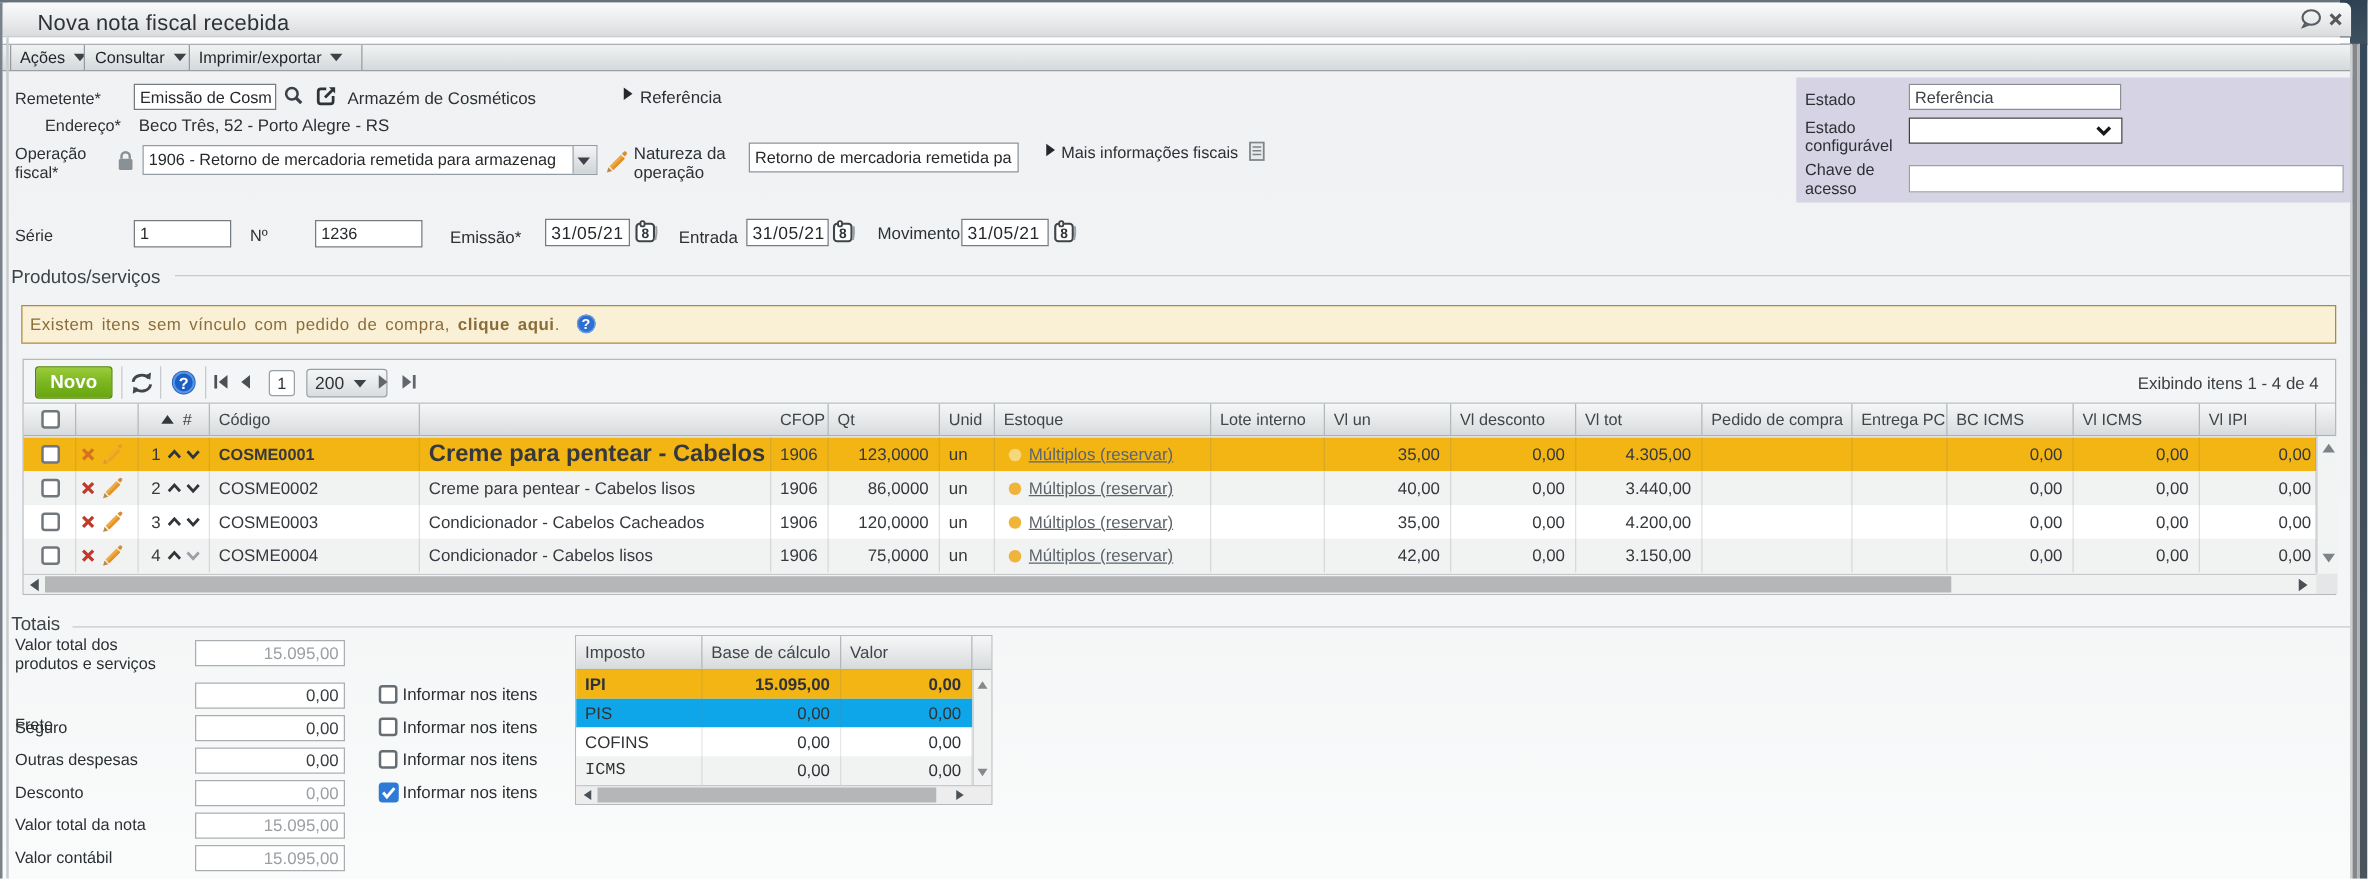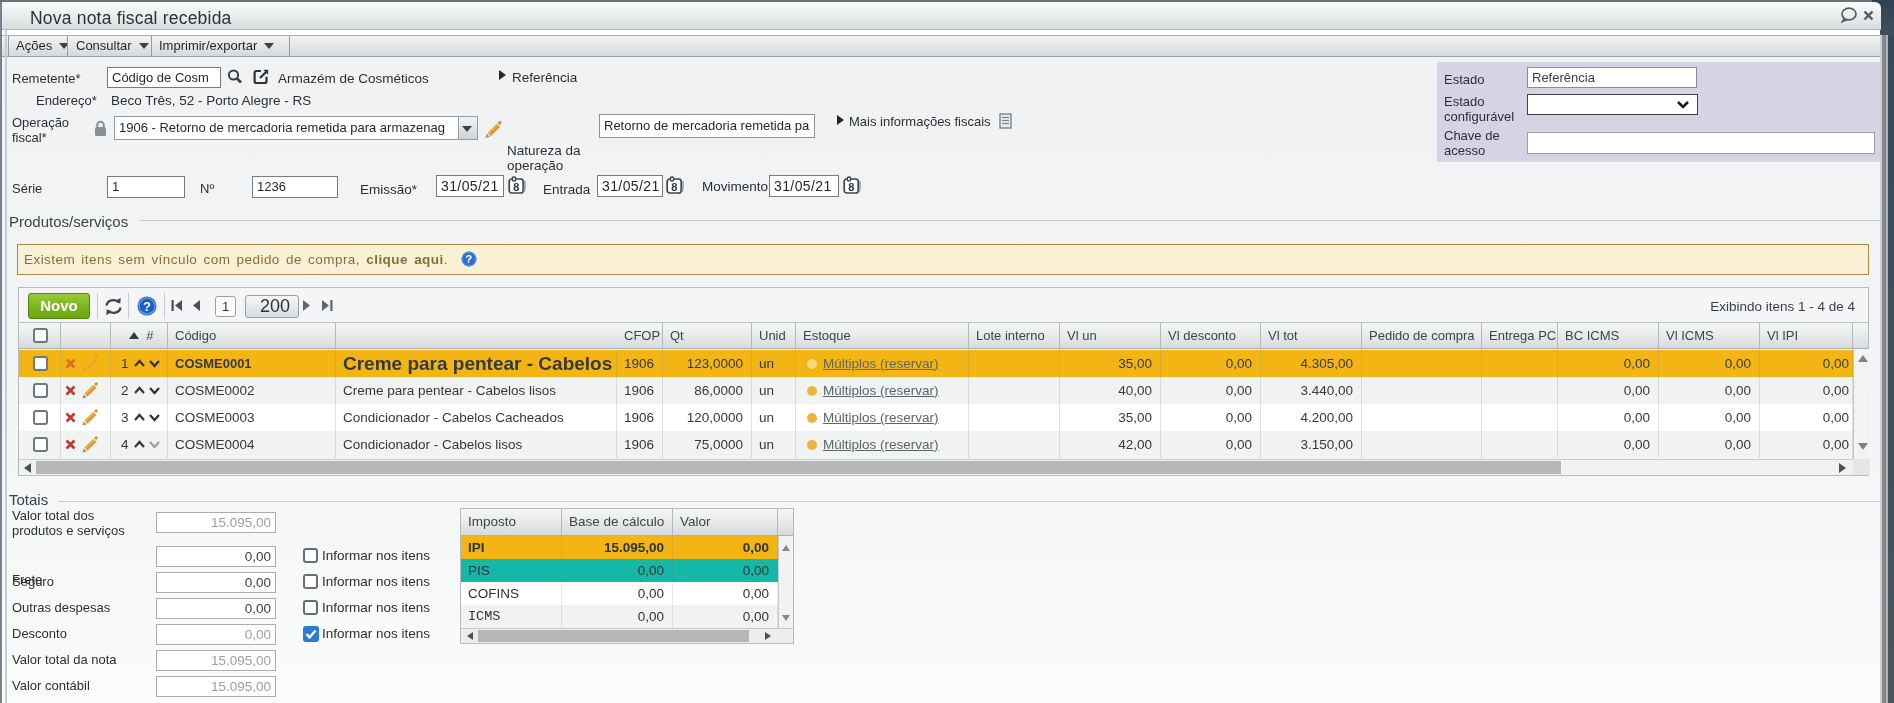--- a/index.html
+++ b/index.html
@@ -64,21 +64,21 @@
 <div class="abs" id="gap"></div>
 <div class="abs" id="menubar">
   <div class="menucell" style="left:6px;width:60px;border-left:1px solid #959ca1;padding-left:7px;">Ações&nbsp;&nbsp;<span class="mtri"></span></div>
   <div class="menucell" style="left:66px;width:84px;padding-left:8px;">Consultar&nbsp;&nbsp;<span class="mtri"></span></div>
   <div class="menucell" style="left:150px;width:138px;padding-left:7px;">Imprimir/exportar&nbsp;&nbsp;<span class="mtri"></span></div>
 </div>
 <div class="abs" id="leftedge1"></div>
 <div class="abs" id="leftedge2"></div>
 
 <div class="abs lbl" style="left:12px;top:71px;">Remetente*</div>
-<div class="inp" style="left:107px;top:67px;width:114px;height:21px;">Código de Cosm</div>
+<div class="inp" style="left:107px;top:67px;width:114px;height:21px;">Emissão de Cosm</div>
 <svg class="abs" style="left:226px;top:68px;" width="17" height="18" viewBox="0 0 17 18">
     <circle cx="7.5" cy="7" r="4.6" fill="none" stroke="#3a4045" stroke-width="2"></circle>
     <line x1="11" y1="10.5" x2="15" y2="14.5" stroke="#3a4045" stroke-width="2.6"></line>
   </svg>
 <svg class="abs" style="left:252px;top:68px;" width="18" height="18" viewBox="0 0 18 18">
     <path d="M9 3 H4.7 Q2.6 3 2.6 5.1 V12.9 Q2.6 15 4.7 15 H12.4 Q14.5 15 14.5 12.9 V8.8" fill="none" stroke="#2e3337" stroke-width="2.2"></path>
     <path d="M8 10 L14.8 3.2" stroke="#2e3337" stroke-width="2.3"></path>
     <path d="M11.2 1.8 h4.9 v4.9 z" fill="#2e3337"></path>
   </svg>
 <div class="abs lbl" style="left:278px;top:71px;font-size:13.5px;">Armazém de Cosméticos</div>
@@ -95,21 +95,21 @@
   </svg>
 <div class="inp" style="left:114px;top:116px;width:364px;height:24px;line-height:22px;border-color:#949da6;">1906 - Retorno de mercadoria remetida para armazenag</div>
 <div class="abs" style="left:458px;top:117px;width:19px;height:22px;background:linear-gradient(180deg,#f3f4f5,#cfd4d7);border-left:1px solid #99a1a8;"></div>
 <div class="abs" style="left:462px;top:126px;width:0;height:0;border-left:5px solid transparent;border-right:5px solid transparent;border-top:6px solid #3c4247;"></div>
 <svg class="abs" style="left:484px;top:120px;" width="19" height="19" viewBox="0 0 19 19">
     <path d="M1.5 18 L5.8 16.8 L2.7 13.7 Z" fill="#b98a4d"></path>
     <path d="M3.6 12.9 L12.7 3.8 L15.8 6.9 L6.7 16 Z" fill="#f2a93c"></path>
     <path d="M5.2 14.5 L14.3 5.4 L15.8 6.9 L6.7 16 Z" fill="#e0922f"></path>
     <path d="M13.5 3 L14.9 1.6 a1.6 1.6 0 0 1 2.2 0 l0 0 a1.6 1.6 0 0 1 0 2.2 L15.7 5.2 Z" fill="#d98d2b"></path>
   </svg>
-<div class="abs lbl" style="left:507px;top:115px;font-size:13.5px;margin-top:28px;">Natureza da<br>operação</div>
+<div class="abs lbl" style="left:507px;top:115px;font-size:13.5px;">Natureza da<br>operação</div>
 <div class="inp" style="left:599px;top:114px;width:216px;height:24px;line-height:22px;font-size:13px;border-color:#8b9299;">Retorno de mercadoria remetida pa</div>
 <div class="tri-r" style="left:837px;top:115px;"></div>
 <div class="abs lbl" style="left:849px;top:114px;font-size:13px;">Mais informações fiscais</div>
 <svg class="abs" style="left:999px;top:113px;" width="13" height="16" viewBox="0 0 13 16">
     <rect x="1" y="1" width="11" height="14" fill="#e8eaec" stroke="#7d848a" stroke-width="1.4"></rect>
     <line x1="3" y1="4.5" x2="10" y2="4.5" stroke="#7d848a" stroke-width="1.2"></line>
     <line x1="3" y1="7.5" x2="10" y2="7.5" stroke="#7d848a" stroke-width="1.2"></line>
     <line x1="3" y1="10.5" x2="10" y2="10.5" stroke="#7d848a" stroke-width="1.2"></line>
   </svg>
 
@@ -181,21 +181,21 @@
     </svg>
   <div class="tsep" style="left:145px;"></div>
   <svg class="abs" style="left:152px;top:12px;" width="12" height="11" viewBox="0 0 12 11">
       <rect x="0.5" y="0" width="2.2" height="11" fill="#4a5055"></rect>
       <path d="M11 0 L4 5.5 L11 11 Z" fill="#4a5055"></path>
     </svg>
   <svg class="abs" style="left:173px;top:12px;" width="9" height="11" viewBox="0 0 9 11">
       <path d="M8 0 L1 5.5 L8 11 Z" fill="#4a5055"></path>
     </svg>
   <div class="abs" style="left:196px;top:8px;width:21px;height:21px;background:#fff;border:1px solid #9aa1a6;border-radius:3px;text-align:center;line-height:19px;font-size:13px;">1</div>
-  <div class="abs" style="left:226px;top:7px;width:54px;height:23px;background:linear-gradient(180deg,#f5f6f6,#d9dde0);border:1px solid #9aa1a6;border-radius:3px;font-size:18px;line-height:21px;padding-left:6px;text-align:center;">200 <span class="mtri" style="margin-left:4px;"></span></div>
+  <div class="abs" style="left:226px;top:7px;width:65px;height:23px;background:linear-gradient(180deg,#f5f6f6,#d9dde0);border:1px solid #9aa1a6;border-radius:3px;font-size:14px;line-height:21px;padding-left:6px;">200 <span class="mtri" style="margin-left:4px;"></span></div>
   <svg class="abs" style="left:283px;top:12px;" width="9" height="11" viewBox="0 0 9 11">
       <path d="M1 0 L8 5.5 L1 11 Z" fill="#61666c"></path>
     </svg>
   <svg class="abs" style="left:302px;top:12px;" width="12" height="11" viewBox="0 0 12 11">
       <path d="M1 0 L8 5.5 L1 11 Z" fill="#61666c"></path>
       <rect x="9.3" y="0" width="2.2" height="11" fill="#61666c"></rect>
     </svg>
   <div class="abs" style="right:13px;top:11px;font-size:13.5px;color:#3a3f44;">Exibindo itens 1 - 4 de 4</div>
 
   <div id="ghead">
@@ -412,21 +412,21 @@
     <div class="ihc" style="left:0;width:101px;">Imposto</div>
     <div class="ihc" style="left:101px;width:111px;">Base de cálculo</div>
     <div class="ihc" style="left:212px;width:105px;">Valor</div>
   </div>
   <div id="impbody">
     <div class="irow" style="top:27px;background:#f2b513;">
       <div class="icell" style="left:0;width:101px;padding-left:7px;font-weight:bold;">IPI</div>
       <div class="icell num" style="left:101px;width:111px;font-weight:bold;">15.095,00</div>
       <div class="icell num" style="left:212px;width:105px;font-weight:bold;">0,00</div>
     </div>
-    <div class="irow" style="top:50px;background:#14b8a6;">
+    <div class="irow" style="top:50px;background:#0ea5e9;">
       <div class="icell" style="left:0;width:101px;padding-left:7px;">PIS</div>
       <div class="icell num" style="left:101px;width:111px;">0,00</div>
       <div class="icell num" style="left:212px;width:105px;">0,00</div>
     </div>
     <div class="irow" style="top:73px;background:#fff;">
       <div class="icell" style="left:0;width:101px;padding-left:7px;">COFINS</div>
       <div class="icell num" style="left:101px;width:111px;">0,00</div>
       <div class="icell num" style="left:212px;width:105px;">0,00</div>
     </div>
     <div class="irow" style="top:96px;background:#f1f2f2;">

